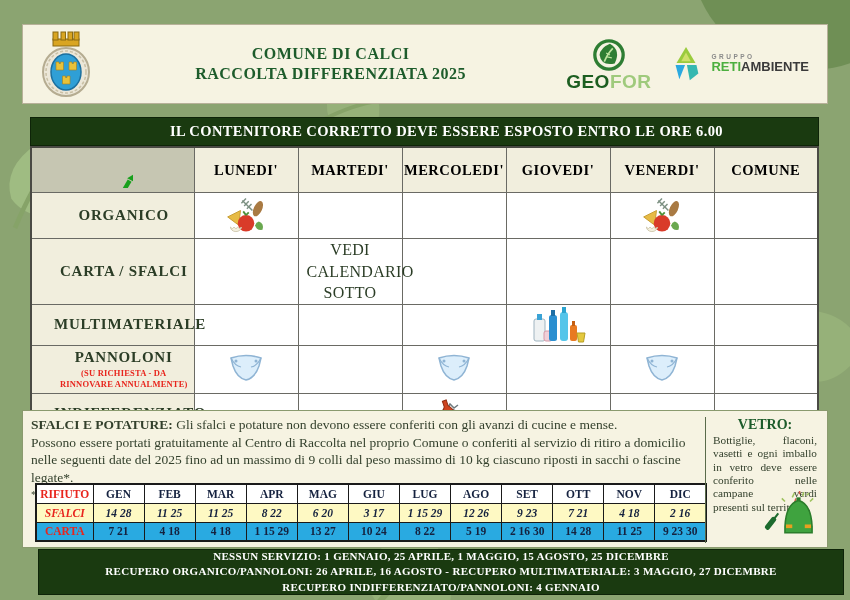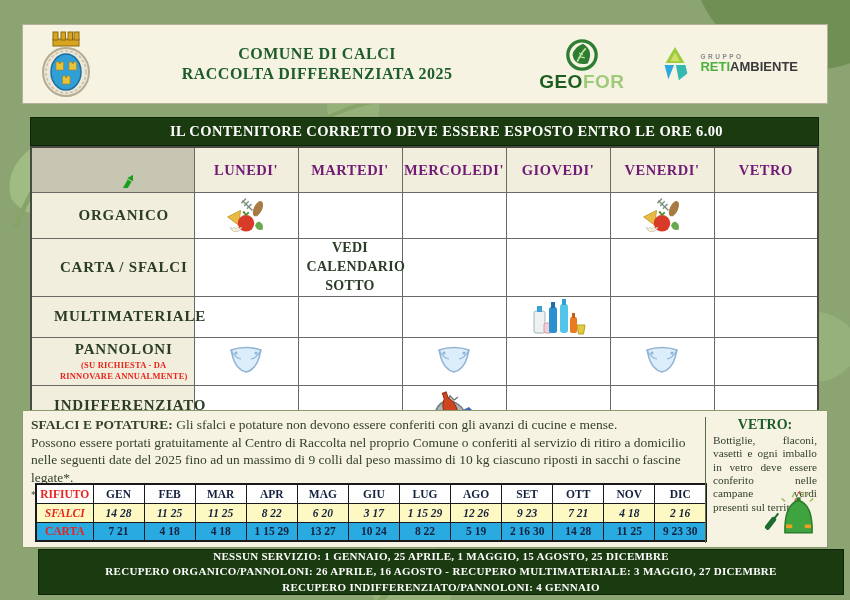--- a/index.html
+++ b/index.html
@@ -12,21 +12,21 @@
 
   
   .header-box {
     position:absolute; left:22px; top:24px; width:806px; height:80px;
     background:#f6f3e2; border:1px solid #b7b199;
     display:flex; align-items:center;
   }
   .coat { margin-left:14px; flex:0 0 auto; }
   .titles { flex:1; text-align:center; color:#1d5c2b; font-weight:bold;
             font-size:16px; line-height:1.22; letter-spacing:.5px; }
-  .logos { display:flex; align-items:center; gap:32px; margin-right:29px;
+  .logos { display:flex; align-items:center; gap:16px; margin-right:18px;
            font-family:"Liberation Sans", sans-serif; }
   .geofor { display:flex; flex-direction:column; align-items:center; }
   .geofor-text { font-size:19px; font-weight:bold; letter-spacing:.5px; line-height:1; }
   .geofor-text .geo { color:#1c5e20; } .geofor-text .for { color:#9fca7c; }
   .reti { display:flex; align-items:center; gap:6px;justify-content:center; }
   .reti-text { display:flex; flex-direction:column; line-height:1.15; }
   .gruppo { font-size:6.5px; letter-spacing:2.5px; color:#8a8a8a; font-weight:bold; }
   .retiambiente { font-size:13px; font-weight:bold; }
   .retiambiente .r1 { color:#4caf3f; } .retiambiente .r2 { color:#3a3a3a; }
 
@@ -39,27 +39,27 @@
   }
 
   
   table.weekly {
     position:absolute; left:30px; top:146px; width:789px;
     border-collapse:collapse; table-layout:fixed;
     border:2px solid #4a4a44;
   }
   table.weekly td, table.weekly th { border:1px solid #6a6a64; text-align:center; vertical-align:middle; }
   td.cell { background:#ffffff; }
-  th.daycell { background:#f1eedd; color:#701a75; font-size:14.5px; font-weight:bold; letter-spacing:.5px; }
+  th.daycell { background:#f1eedd; color:#000000; font-size:14.5px; font-weight:bold; letter-spacing:.5px; }
   th.recycle-cell { background:#c6c6b2; }
   td.rowlabel { background:#f1eedd; text-align:left; padding-left:22px;
                 font-size:15px; font-weight:bold; letter-spacing:.8px; color:#2b3d26; }
   .rowlabel .sub { display:block; font-size:8.5px; color:#e8251d; letter-spacing:.2px;
                    line-height:1.25; margin-top:2px; font-weight:bold; }
-  .vedi-note { font-size:14px; font-weight:bold; letter-spacing:.3px; line-height:1.35;
+  .vedi-note { font-size:16px; font-weight:normal; letter-spacing:.3px; line-height:1.35;
                padding:0 8px; color:#2b3d26; }
 
   
   .bottom-box {
     position:absolute; left:22px; top:410px; width:806px; height:138px;
     background:#f6f3e2; border:1px solid #8a9a6e;
   }
   .sfalci-area { position:absolute; left:8px; top:5px; width:678px; font-size:13.5px;
                  color:#33402c; line-height:1.3; }
   .sfalci-area .hd { font-weight:bold; }
@@ -265,21 +265,21 @@
       <th class="recycle-cell">
         <svg width="40" height="40" viewBox="-30 -30 60 60">
               <use href="#sym-recycle"></use>
             </svg>
       </th>
       <th class="daycell">LUNEDI'</th>
       <th class="daycell">MARTEDI'</th>
       <th class="daycell">MERCOLEDI'</th>
       <th class="daycell">GIOVEDI'</th>
       <th class="daycell">VENERDI'</th>
-      <th class="daycell">VETRO</th>
+      <th class="daycell">COMUNE</th>
     </tr>
     <tr style="height:46px">
       <td class="rowlabel">ORGANICO</td>
       <td class="cell">
         <svg class="cell-icon" width="44" height="40" viewBox="0 0 48 42">
               <use href="#sym-organic"></use>
             </svg>
       </td>
       <td class="cell"></td>
       <td class="cell"></td>

